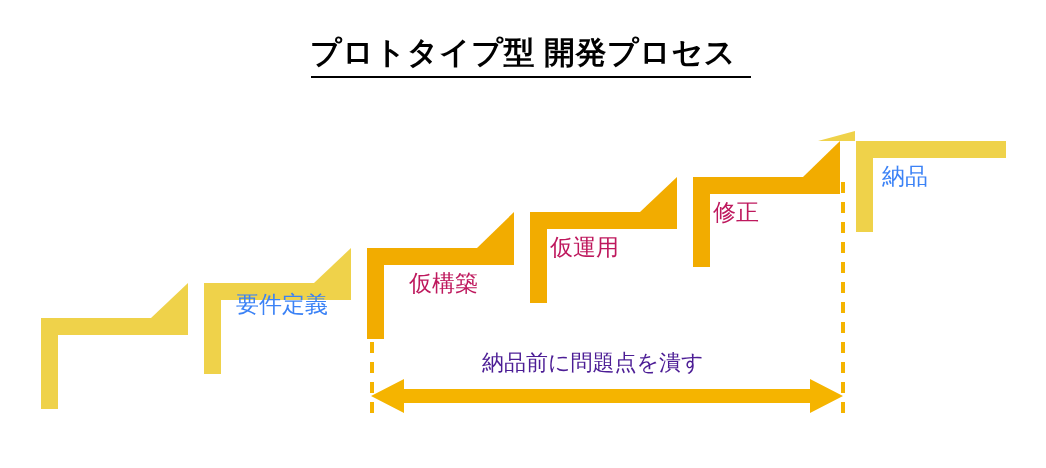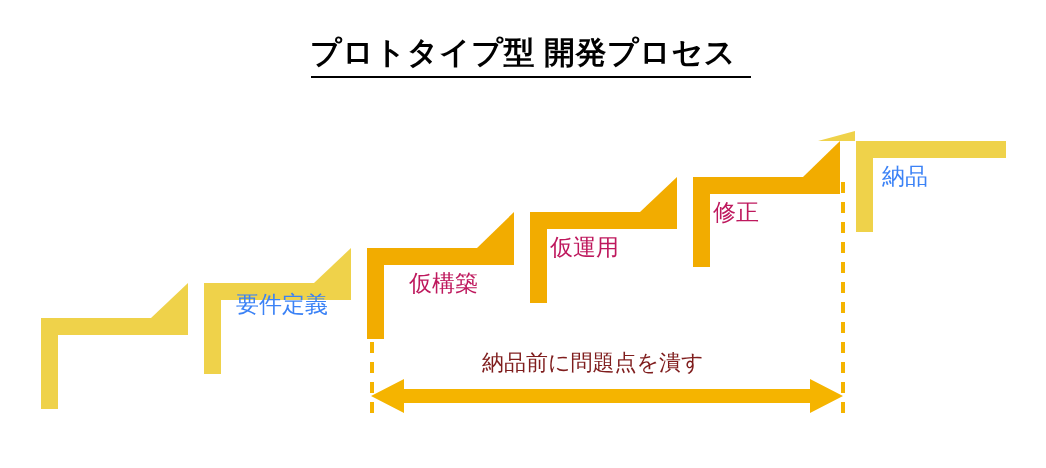--- a/index.html
+++ b/index.html
@@ -52,21 +52,21 @@
   }
   .label-dark {
     color: #3b82f6;
   }
   .label-brown {
     color: #be185d;
   }
   .arrow-caption {
     position: absolute;
     font-size: 22px;
-    color: #7f1d1d;
+    color: #4c1d95;
     white-space: nowrap;
     line-height: 1;
   }
 </style>
 </head>
 <body>
 
 <div id="canvas">
 
   <div class="title">プロトタイプ型 開発プロセス</div>

